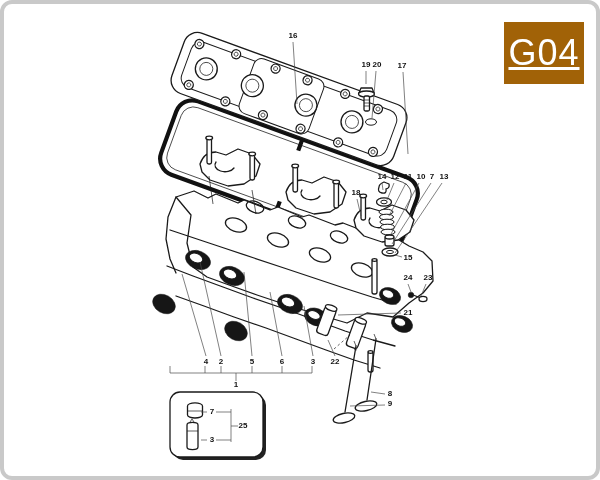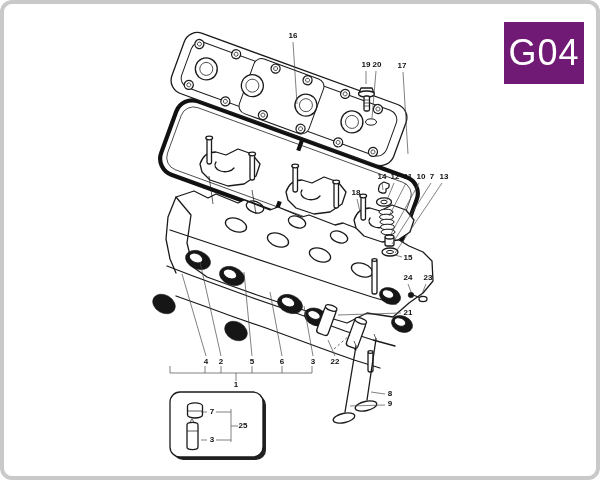--- a/index.html
+++ b/index.html
@@ -17,21 +17,21 @@
   .dk{fill:#161616;stroke:#161616;stroke-width:.5;}
   .gasket{fill:none;stroke:#111111;stroke-width:4.2;}
   .callout{font:bold 8px "Liberation Sans",sans-serif;fill:#111;}
   .leader{stroke:#4a4a4a;stroke-width:.7;fill:none;}
 </style>
 </head>
 <body>
 
 <div class="stage" style="border-color: rgb(201, 201, 201);">
 
-  <div class="code-badge" style="background: #701a75;">G04</div>
+  <div class="code-badge" style="background: #a16207; text-decoration: underline;">G04</div>
 
   <svg width="600" height="480" viewBox="0 0 600 480">
 
     <g>
       <g transform="rotate(20 285 172)">
         <rect class="gasket" x="157" y="133" width="256" height="78" rx="17"></rect>
         <rect class="thin" x="163" y="139" width="244" height="66" rx="13"></rect>
         <path class="gasket" d="M285,133 v12 M285,199 v12" transform="translate(0,0)"></path>
       </g>
     </g>

